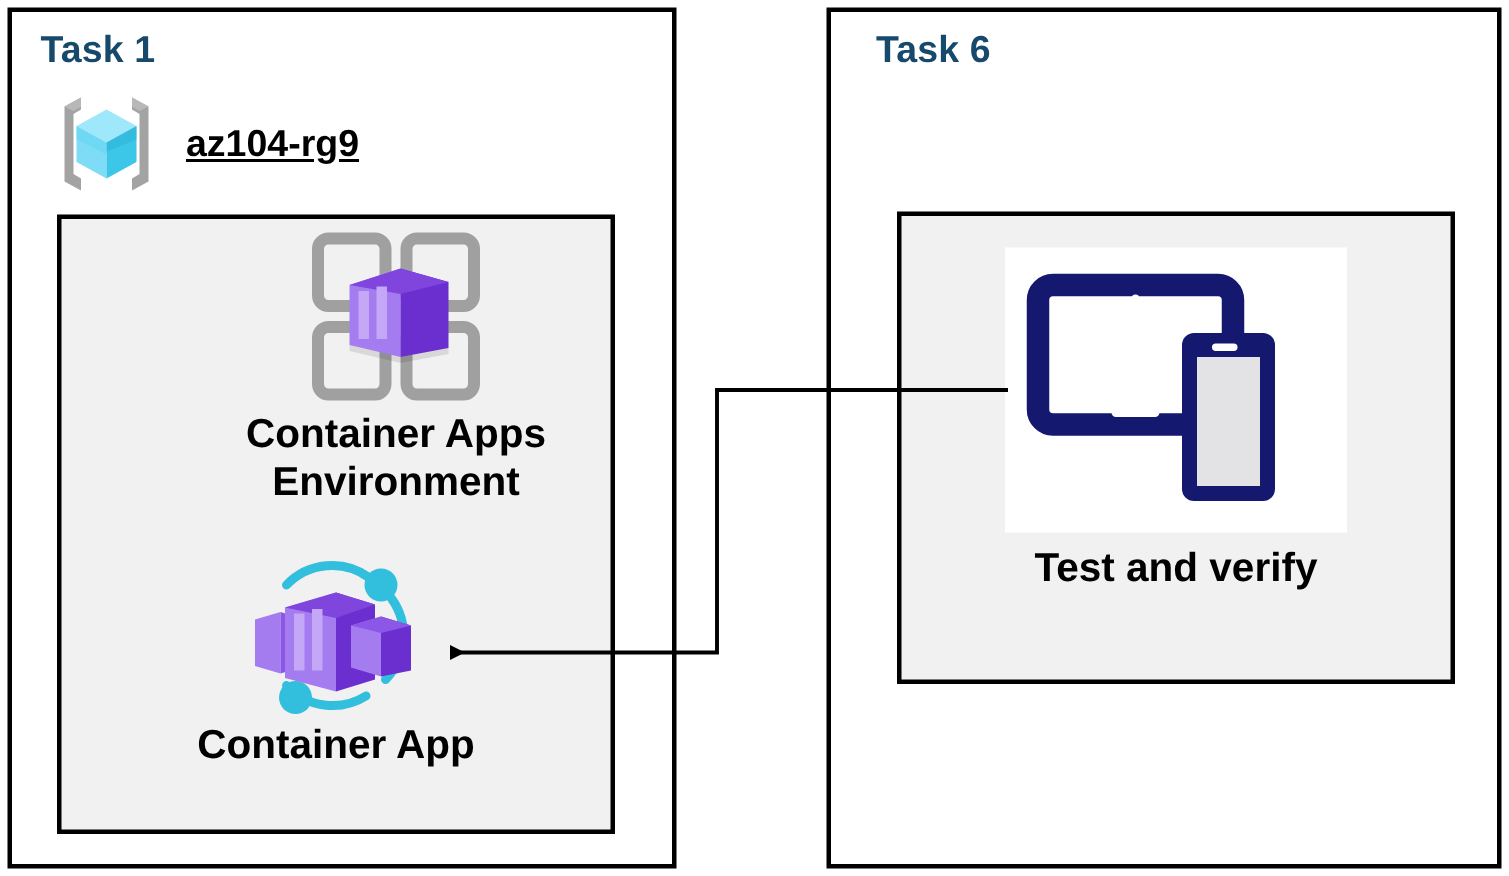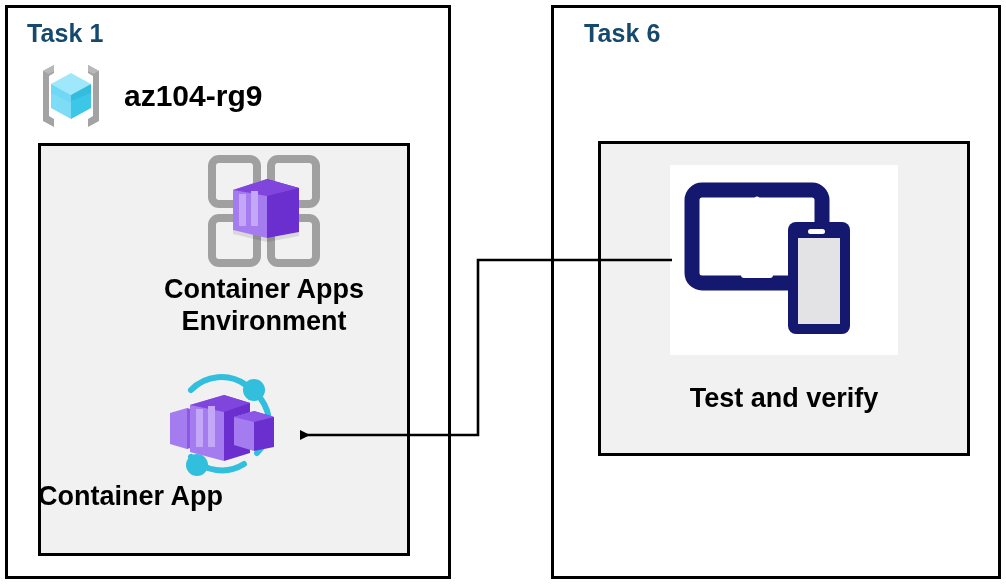--- a/index.html
+++ b/index.html
@@ -59,24 +59,25 @@
     left: 34px;
     top: 58px;
     width: 330px;
     height: 76px;
     display: flex;
     align-items: center;
     gap: 16px;
   }
   #rg-icon { width: 74px; height: 74px; flex: 0 0 auto; }
   #rg-label {
-    font-size: 30px;
-    font-weight: bold;
-    color: #000000;
-    white-space: nowrap;
+    font-size: 25px;
+    font-weight: bold;
+    color: #000000;
+    white-space: nowrap;
+    text-decoration: underline;
   }
 
   
   #cae-block {
     position: absolute;
     left: 38px;
     top: 152px;
     width: 372px;
     text-align: center;
     padding-left: 40px;
@@ -90,21 +91,21 @@
     color: #000000;
     white-space: pre-line;
   }
 
   
   #ca-block {
     position: absolute;
     left: 38px;
     top: 369px;
     width: 372px;
-    text-align: left;
+    text-align: center;
   }
   #ca-icon { width: 128px; height: 110px; display: block; margin: 0 auto; }
   #ca-label {
     margin-top: 2px;
     font-size: 27px;
     font-weight: bold;
     color: #000000;
     white-space: nowrap;
   }
 
@@ -120,21 +121,21 @@
     width: 228px;
     height: 190px;
     margin: 0 auto;
     background: #ffffff;
     display: flex;
     align-items: center;
     justify-content: center;
   }
   #tv-icon { width: 200px; height: 165px; display: block; }
   #tv-label {
-    margin-top: 28px;
+    margin-top: 8px;
     font-size: 27px;
     font-weight: bold;
     color: #000000;
     white-space: nowrap;
   }
 
   
   #connector-layer {
     position: absolute;
     left: 0; top: 0;

